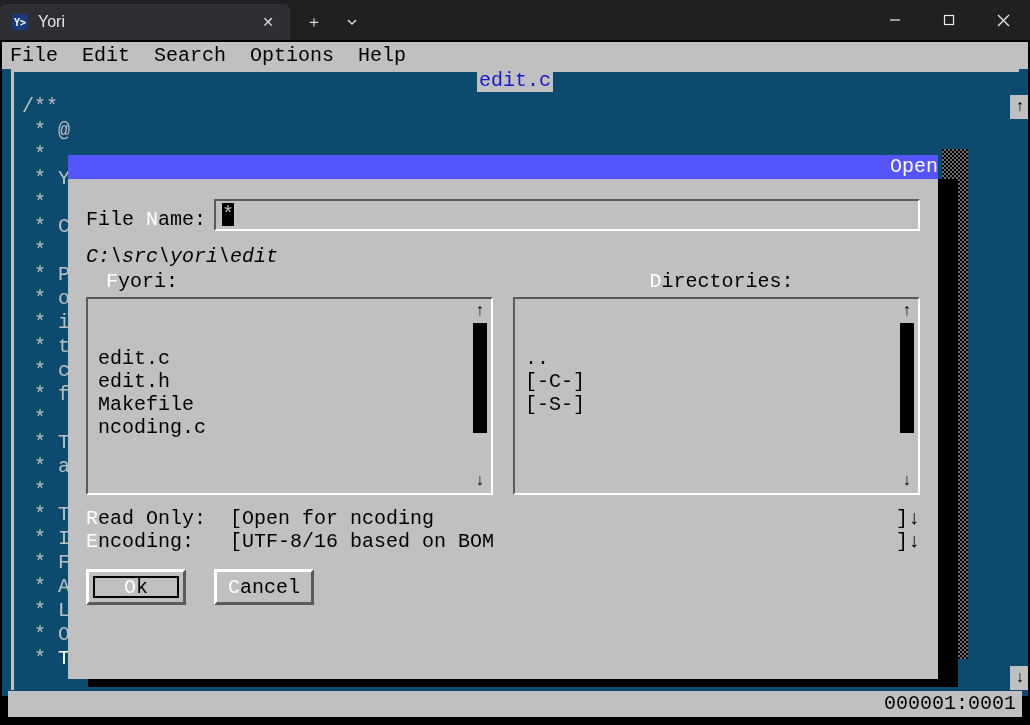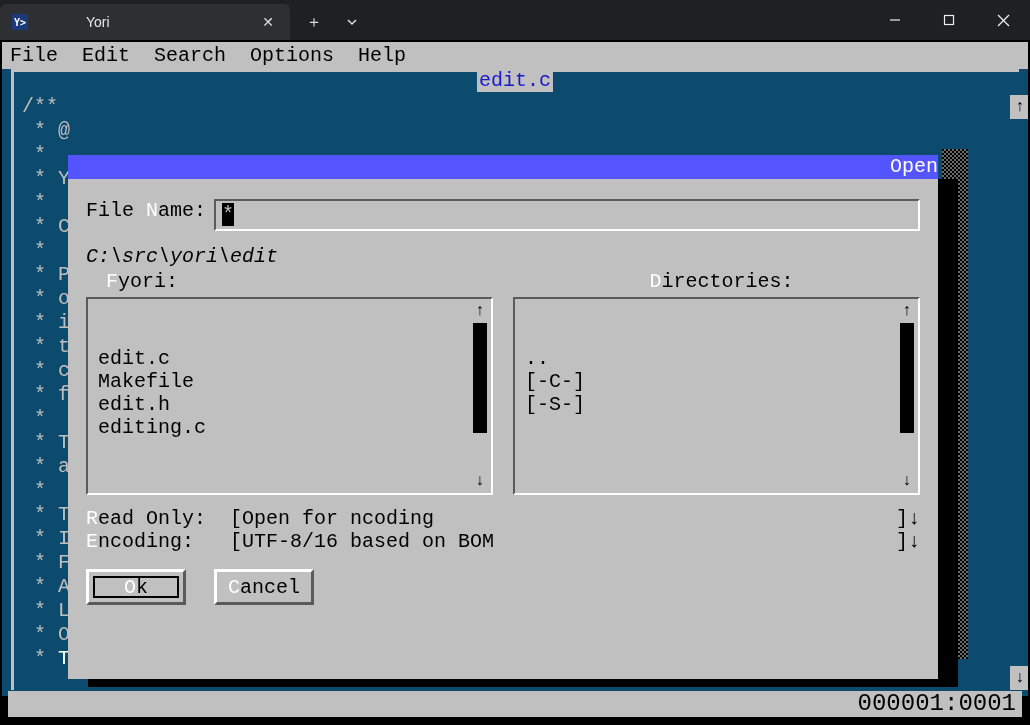--- a/index.html
+++ b/index.html
@@ -33,21 +33,21 @@
   .tab .app-icon {
     width: 16px; height: 16px;
     background: #1a3a7a;
     display: inline-flex; align-items: center; justify-content: center;
     margin-right: 10px;
     color: #fff;
     font-size: 10px;
     font-weight: bold;
     font-family: monospace;
   }
-  .tab .tab-title { flex: 1; font-size: 14px; margin-left: 48px; }
+  .tab .tab-title { flex: 1; font-size: 16px; }
   .tab .tab-close {
     width: 24px; height: 24px;
     display: inline-flex; align-items: center; justify-content: center;
     font-size: 14px; color: #ddd;
   }
   .tabbar-extras {
     display: flex; align-items: center; gap: 2px; margin-left: 6px; margin-top: 4px;
   }
   .tb-btn {
     width: 36px; height: 34px;
@@ -161,21 +161,21 @@
     text-align: right;
     padding: 0;
     font-size: 20px;
     line-height: 24px;
   }
   .dialog-body {
     padding: 10px 18px 10px 18px;
     position: relative;
     height: calc(100% - 24px);
   }
-  .row { display: flex; align-items: flex-start; margin-top: 10px; }
+  .row { display: flex; align-items: flex-end; margin-top: 10px; }
   .lbl { white-space: pre; }
   .hotkey { color: #fff; }
   .textfield {
     flex: 1;
     margin-left: 8px;
     padding: 2px 6px;
     border-top: 2px solid #5a5a5a;
     border-left: 2px solid #5a5a5a;
     border-right: 2px solid #ffffff;
     border-bottom: 2px solid #ffffff;
@@ -233,21 +233,21 @@
     outline: 2px solid #000;
     outline-offset: -9px;
   }
 
   
   .statusbar {
     position: absolute;
     left: 6px; right: 6px; bottom: 6px;
     background: #c0c0c0;
     color: #000;
-    font-size: 24px;
+    font-size: 20px;
     text-align: right;
     padding: 0 6px;
     line-height: 26px;
     height: 26px;
   }
 </style>
 </head>
 <body>
 
 <div class="titlebar">
@@ -343,21 +343,21 @@
 
           <div class="path-line">C:\src\yori\edit</div>
 
           <div class="list-labels">
             <div class="left"><span class="hotkey">F</span><span>yori:</span></div>
             <div class="right"><span class="hotkey">D</span><span>irectories:</span></div>
           </div>
 
           <div class="lists">
             <div class="listbox" id="fileslist">
-              <div>edit.c</div><div>Makefile</div><div>edit.h</div><div>editing.c</div><div class="lb-scroll">
+              <div>edit.c</div><div>edit.h</div><div>Makefile</div><div>ncoding.c</div><div class="lb-scroll">
                 <div class="lb-arrow">↑</div>
                 <div class="lb-thumb"></div>
                 <div class="lb-track"></div>
                 <div class="lb-arrow">↓</div>
               </div>
             </div>
             <div class="listbox" id="dirslist">
               <div>..</div><div>[-C-]</div><div>[-S-]</div><div class="lb-scroll">
                 <div class="lb-arrow">↑</div>
                 <div class="lb-thumb"></div>

